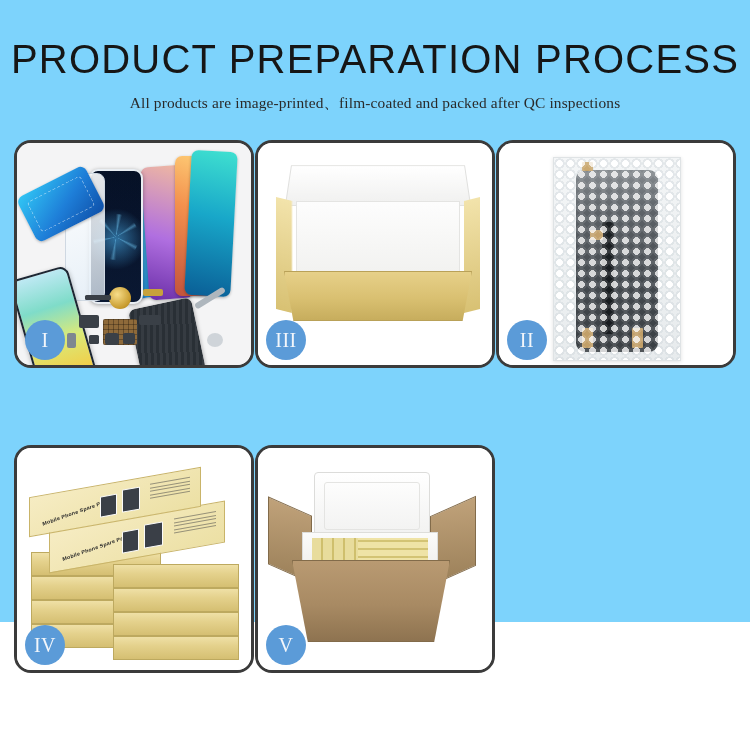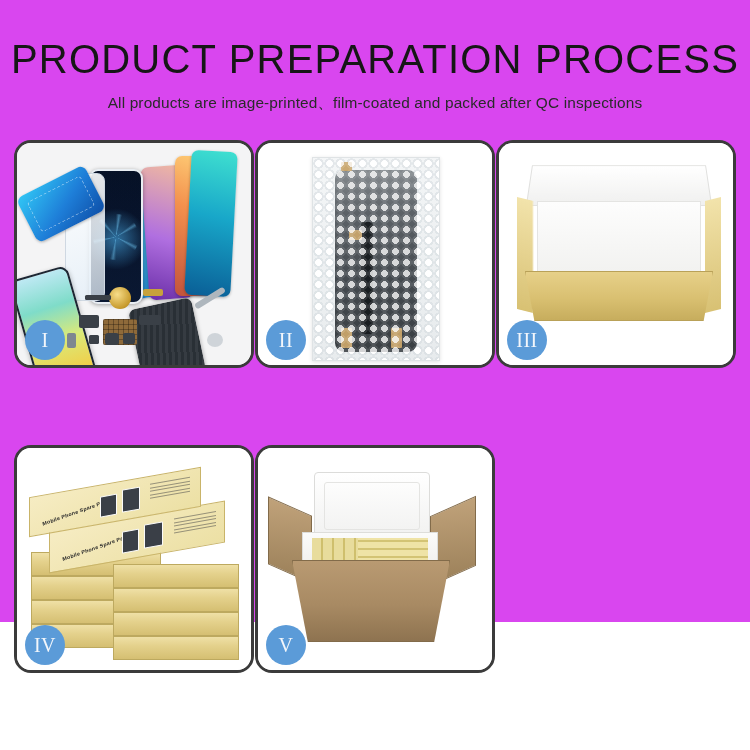--- a/index.html
+++ b/index.html
@@ -2,36 +2,36 @@
 <html><head>
 <meta charset="utf-8">
 <style>
   * { box-sizing: border-box; margin: 0; padding: 0; }
   html, body {
     width: 750px; height: 750px;
     background: #ffffff;
     font-family: "Liberation Sans", sans-serif;
     overflow: hidden;
   }
-  .page { position: relative; width: 750px; height: 622px; background:#d946ef; }
+  .page { position: relative; width: 750px; height: 622px; background:#7dd3fc; }
 
   
   .header { width: 750px; padding-top: 38px; text-align: center; }
   .title {
     font-family: "Liberation Sans", sans-serif;
     font-size: 40px;
     font-weight: 400;
     letter-spacing: 1.2px;
     color: #161616;
     line-height: 1.08;
     white-space: nowrap;
   }
   .subtitle {
     margin-top: 12px;
-    font-family: Liberation Sans, sans-serif;
+    font-family: Liberation Serif, serif;
     font-size: 15.4px;
     font-weight: 400;
     letter-spacing: .15px;
     color: #2a2a2a;
     white-space: nowrap;
   }
 
   
   .grid {
     position: absolute;
@@ -349,47 +349,47 @@
         <div class="chip chip-dark" style="left:88px;top:190px;width:14px;height:12px;border-radius:3px;"></div>
         <div class="chip chip-dark" style="left:106px;top:190px;width:12px;height:11px;border-radius:2px;"></div>
         <div class="chip" style="left:50px;top:190px;width:9px;height:15px;border-radius:2px;background:#7e8790;"></div>
         <div class="chip chip-dark" style="left:190px;top:190px;width:16px;height:14px;border-radius:50%;background:#cfd4d9;"></div>
         <div class="chip" style="left:176px;top:152px;width:34px;height:6px;border-radius:3px;background:#aeb6bd;transform:rotate(-32deg);"></div>
         <div class="badge">I</div>
       </div>
     </div>
 
     <div class="panel">
+      <div class="panel-art p3">
+        <div class="box3-lid"></div>
+        <div class="box3-left"></div>
+        <div class="box3-right"></div>
+        <div class="box3-foam"></div>
+        <div class="box3-bubble"></div>
+        <div class="box3-front"></div>
+        <div class="badge">III</div>
+      </div>
+    </div>
+
+    <div class="panel">
       <div class="panel-art p2">
         <div class="bubble-bag">
           <div class="wrapped-screen"></div>
           <div class="wrapped-flex"></div>
           <div class="tape" style="left:28px;top:4px;width:11px;height:9px;"></div>
           <div class="tape" style="left:36px;top:72px;width:13px;height:10px;"></div>
           <div class="tape" style="left:28px;top:170px;width:11px;height:20px;"></div>
           <div class="tape" style="left:78px;top:170px;width:11px;height:20px;"></div>
           <div class="bubble-overlay"></div>
         </div>
         <div class="badge">II</div>
       </div>
     </div>
 
     <div class="panel">
-      <div class="panel-art p3">
-        <div class="box3-lid"></div>
-        <div class="box3-left"></div>
-        <div class="box3-right"></div>
-        <div class="box3-foam"></div>
-        <div class="box3-bubble"></div>
-        <div class="box3-front"></div>
-        <div class="badge">III</div>
-      </div>
-    </div>
-
-    <div class="panel">
       <div class="panel-art p4">
         <div class="stack">
 
           <div class="bx" style="left:4px;top:86px;width:130px;height:24px;"></div>
           <div class="bx" style="left:4px;top:110px;width:130px;height:24px;"></div>
           <div class="bx" style="left:4px;top:134px;width:130px;height:24px;"></div>
           <div class="bx" style="left:4px;top:158px;width:130px;height:24px;"></div>
 
           <div class="bx" style="left:86px;top:98px;width:126px;height:24px;"></div>
           <div class="bx" style="left:86px;top:122px;width:126px;height:24px;"></div>

